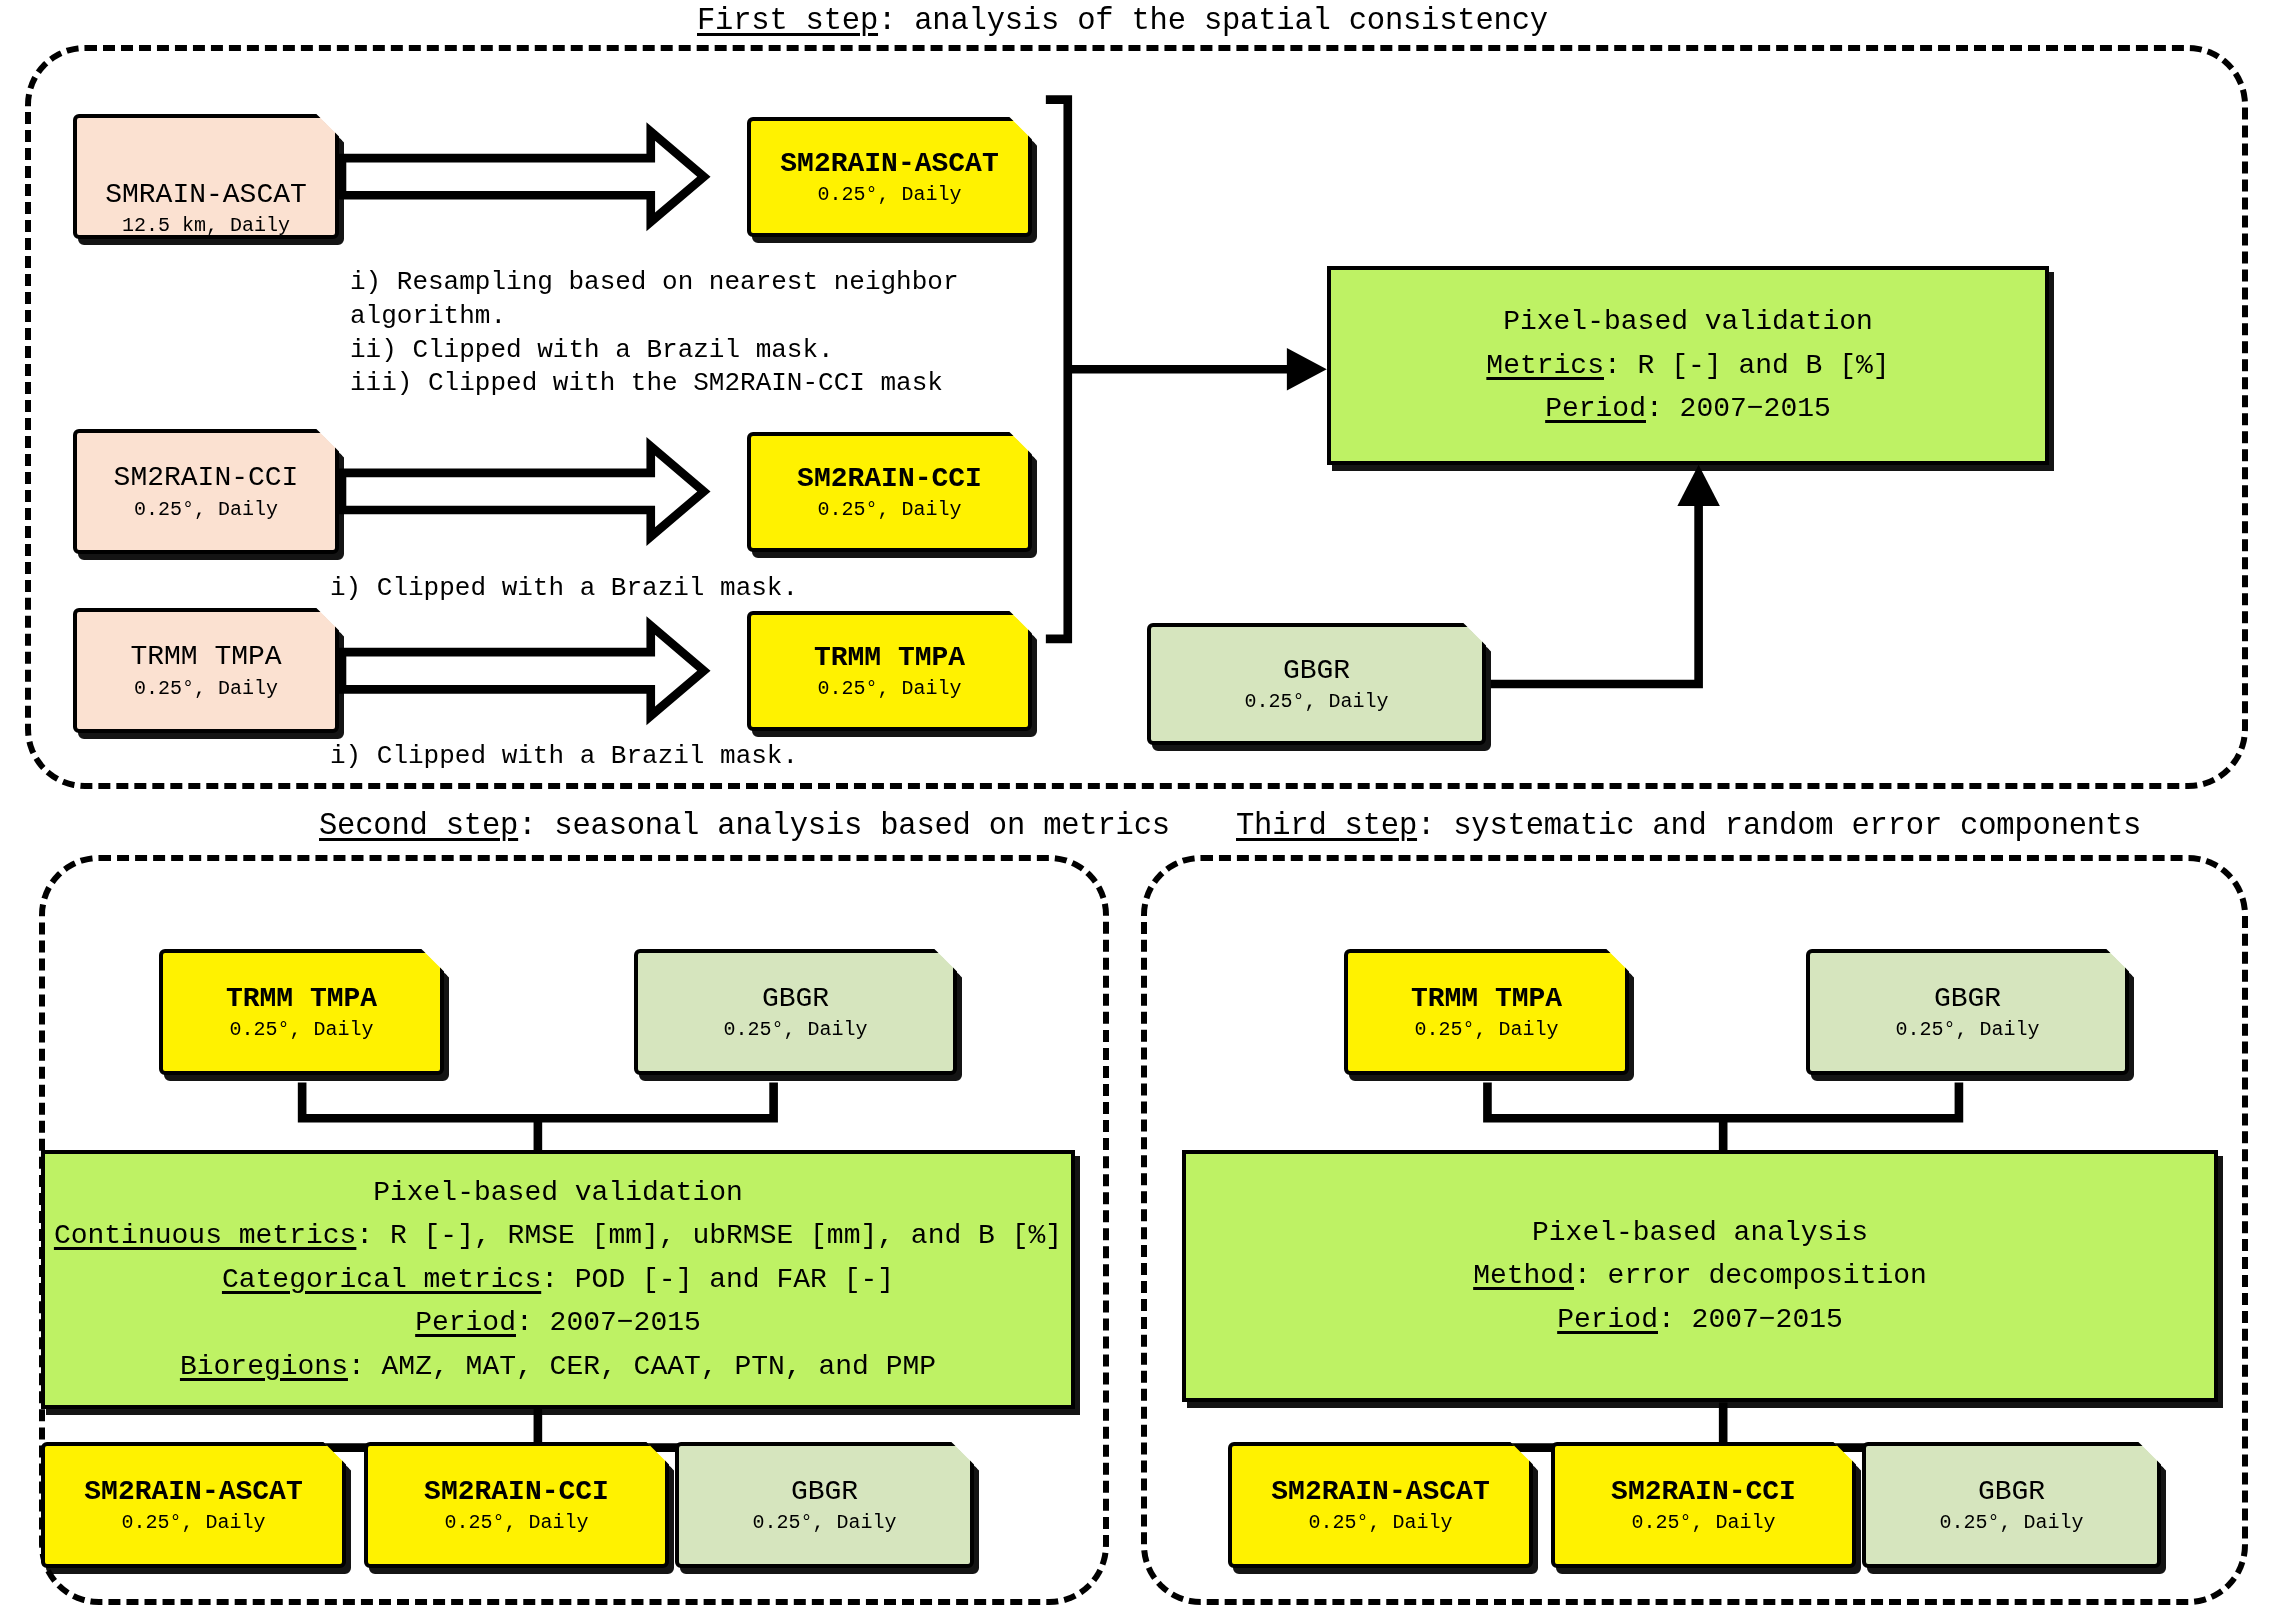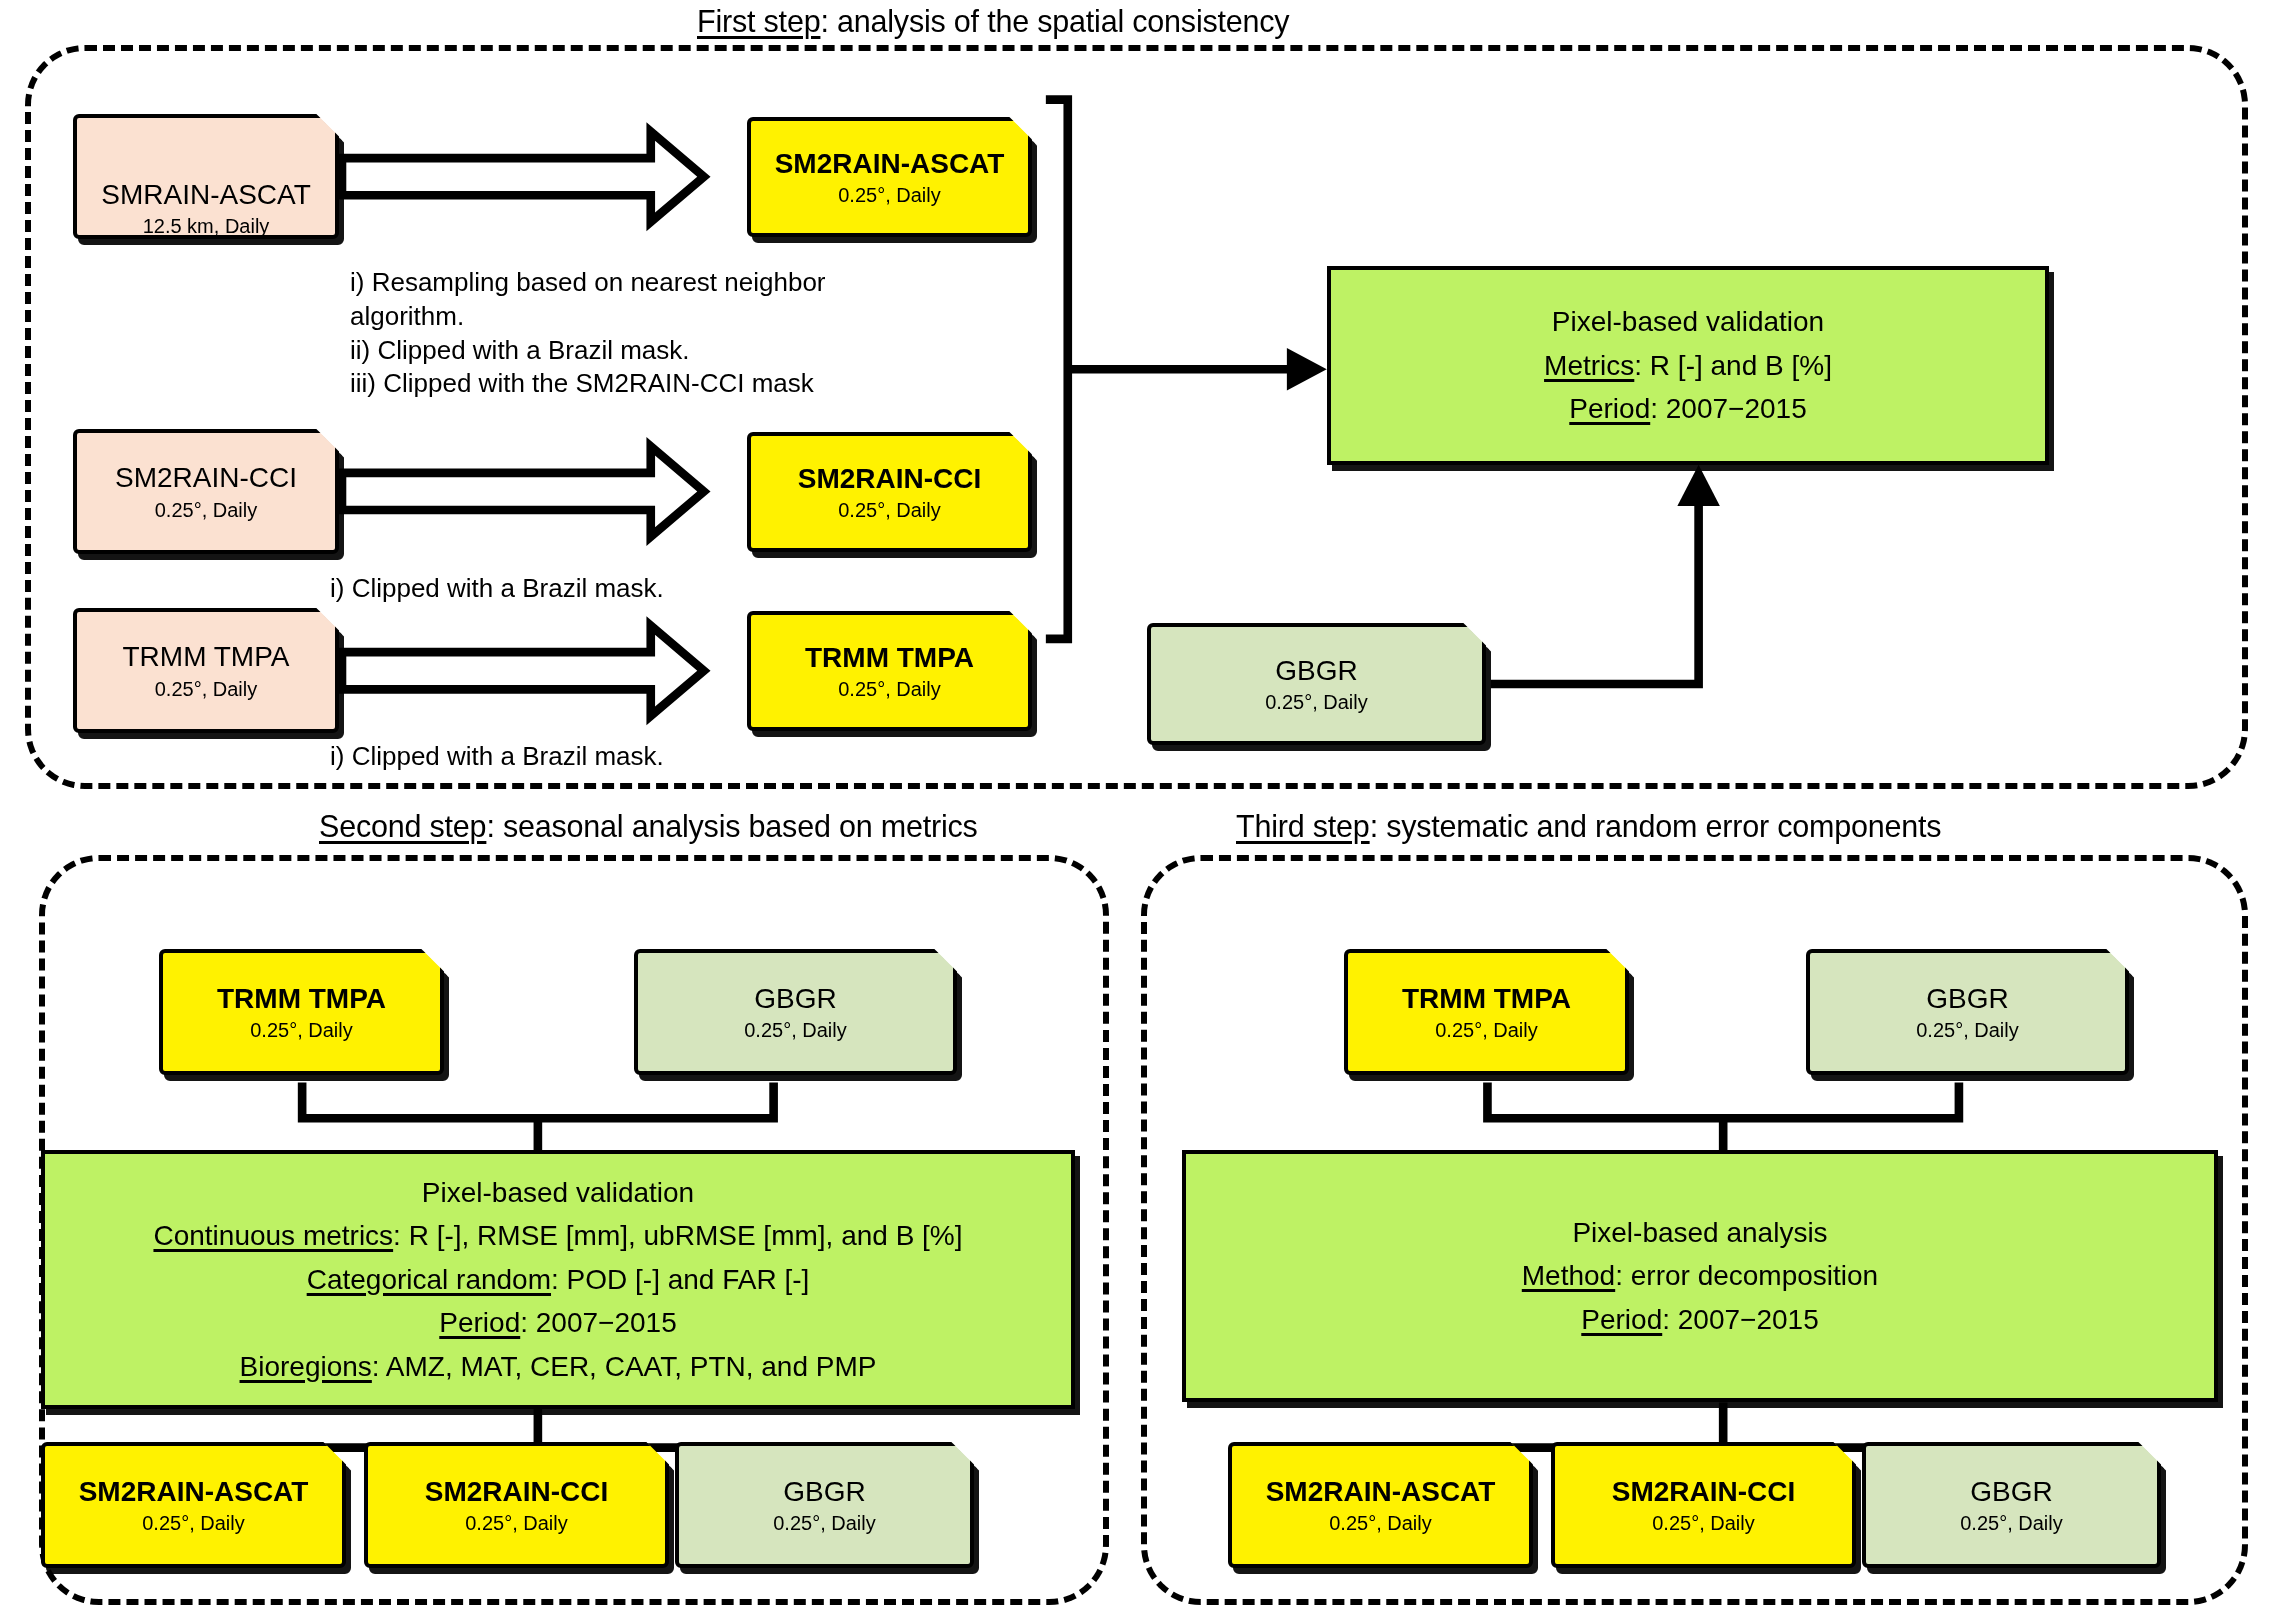--- a/index.html
+++ b/index.html
@@ -1,21 +1,21 @@
 <!DOCTYPE html>
 <html style="font-size:10.6px"><head>
 <meta charset="utf-8">
 <style>
   html,body{margin:0;padding:0;background:#ffffff;}
   body{
     font-family:"Liberation Sans", sans-serif;
     width:2273px;height:1623px;position:relative;overflow:hidden;
     -webkit-font-smoothing:antialiased;
   }
-  #stage{position:absolute;left:0;top:0;width:2273px;height:1499px;}
+  #stage{position:absolute;left:0;top:0;width:2273px;height:1499px;font-family:Liberation Mono, monospace;}
 
   
   .panel{
     position:absolute;
     border:6px dashed #000000;
     border-radius:60px;
     box-sizing:border-box;
     background:transparent;
   }
 
@@ -230,21 +230,21 @@
     <div class="inner"></div>
     <div class="txt">
       <div class="t1">GBGR</div>
       <div class="t2">0.25°, Daily</div>
     </div>
   </div>
 
   <div class="procbox" style="left:41px;top:1150px;width:1034px;height:259px;">
     <div class="line">Pixel-based validation</div>
     <div class="line"><span class="lbl">Continuous metrics</span><span>: R [-], RMSE [mm], ubRMSE [mm], and B [%]</span></div>
-    <div class="line"><span class="lbl">Categorical random</span><span>: POD [-] and FAR [-]</span></div>
+    <div class="line"><span class="lbl">Categorical metrics</span><span>: POD [-] and FAR [-]</span></div>
     <div class="line"><span class="lbl">Period</span><span>: 2007−2015</span></div>
     <div class="line"><span class="lbl">Bioregions</span><span>: AMZ, MAT, CER, CAAT, PTN, and PMP</span></div>
   </div>
 
   <div class="node fill-yellow" style="left:41px;top:1442px;width:305px;height:126px;">
     <div class="inner"></div>
     <div class="txt">
       <div class="t1">SM2RAIN-ASCAT</div>
       <div class="t2">0.25°, Daily</div>
     </div>

